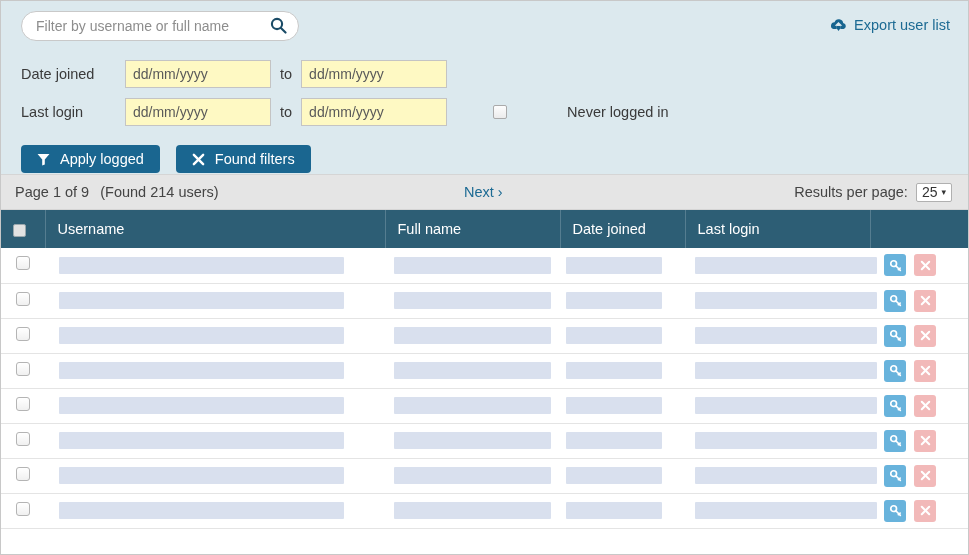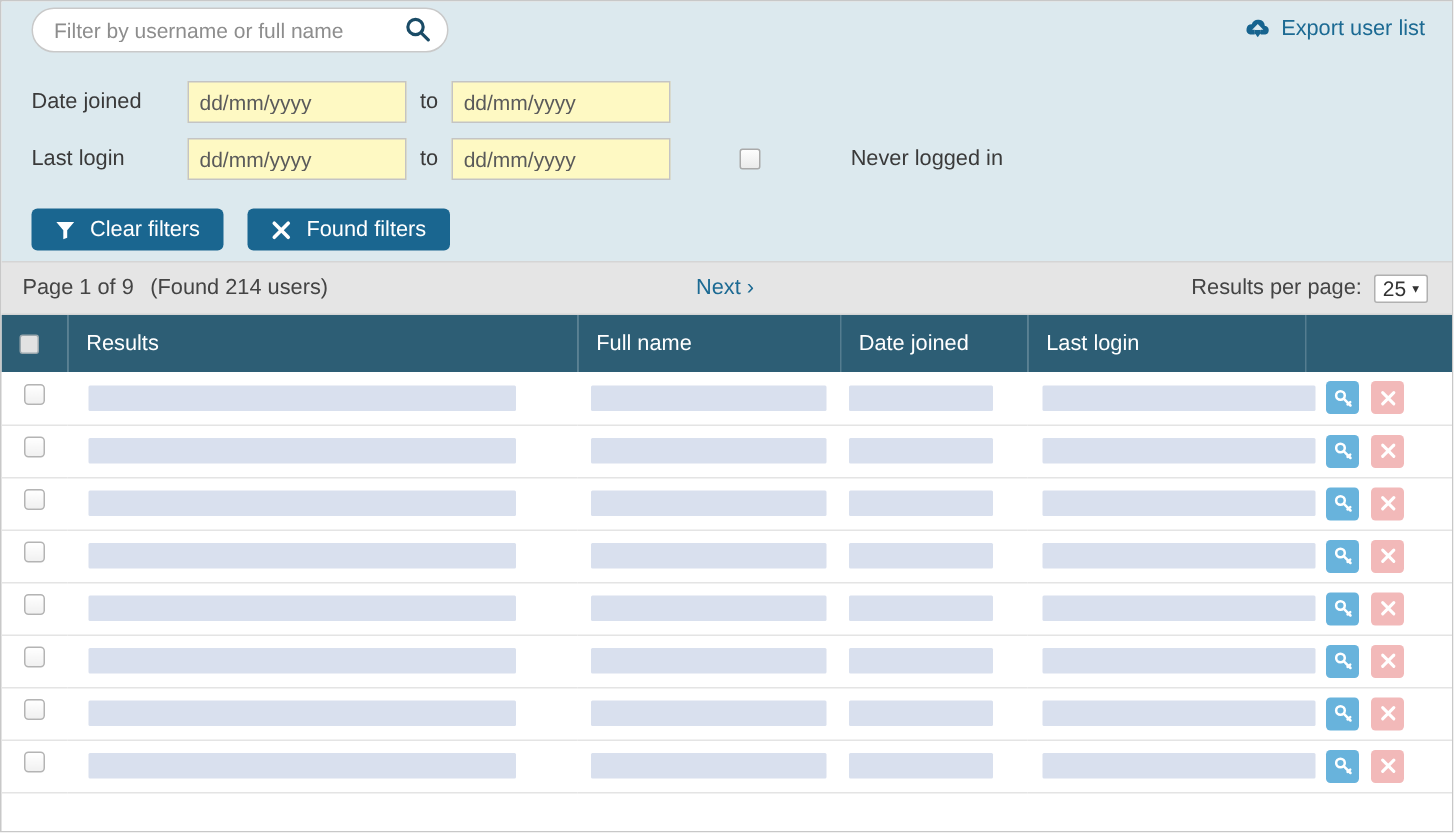--- a/index.html
+++ b/index.html
@@ -14,21 +14,21 @@
     width: 969px; height: 555px;
     position: relative;
     border: 1px solid #c8c8c8;
     background: #ffffff;
     overflow: hidden;
   }
 
   
   .filter-panel {
     background: #dce9ee;
-    padding: 4px 16px 10px 20px;
+    padding: 10px 16px 10px 20px;
     position: relative;
     height: 173px;
   }
   .search-row {
     display: flex;
     align-items: flex-start;
     justify-content: space-between;
   }
   .search-box {
     position: relative;
@@ -320,21 +320,21 @@
       </div>
     </div>
 
     <div class="btn-row">
       <button class="btn">
         <span>
           <svg viewBox="0 0 14 14" fill="currentColor">
               <path d="M0.6 1h12.8L8.4 7v5.4L5.6 13.4V7z"></path>
             </svg>
         </span>
-        <span>Clear filters</span>
+        <span>Apply logged</span>
       </button>
       <button class="btn">
         <span>
           <svg viewBox="0 0 14 14" fill="none" stroke="currentColor" stroke-width="2.6" stroke-linecap="round">
             <line x1="2" y1="2" x2="12" y2="12"></line>
               <line x1="12" y1="2" x2="2" y2="12"></line>
           </svg>
         </span>
         <span>Found filters</span>
       </button>
@@ -363,21 +363,21 @@
         <col class="col-full">
       <col class="col-joined">
         <col class="col-login">
         <col class="col-act">
     </colgroup>
     <thead>
       <tr>
         <th class="col-cb">
           <span class="th-cb"></span>
         </th>
-        <th>Results</th>
+        <th>Username</th>
         <th>Full name</th>
         <th>Date joined</th>
         <th>Last login</th>
         <th></th>
       </tr>
     </thead>
     <tbody id="users-tbody">
         <tr>
           <td class="cbcell"><span class="row-cb"></span></td>
           <td>

